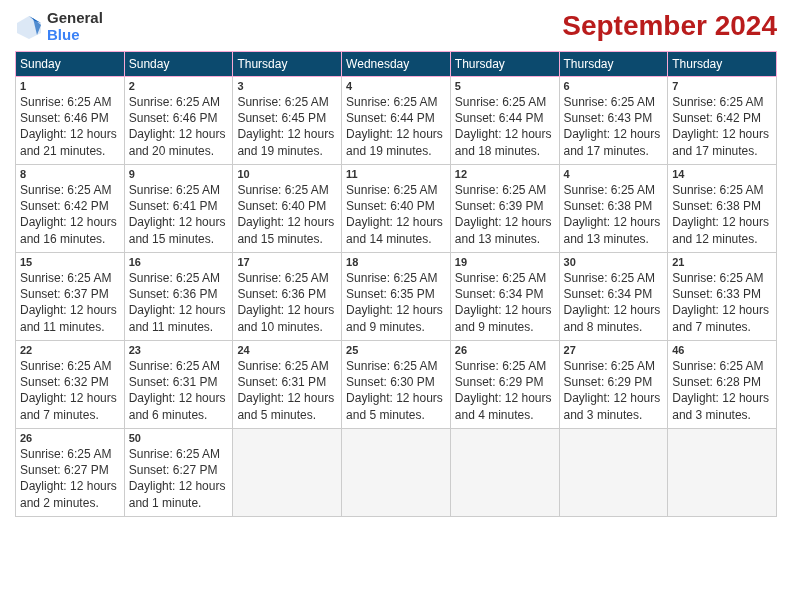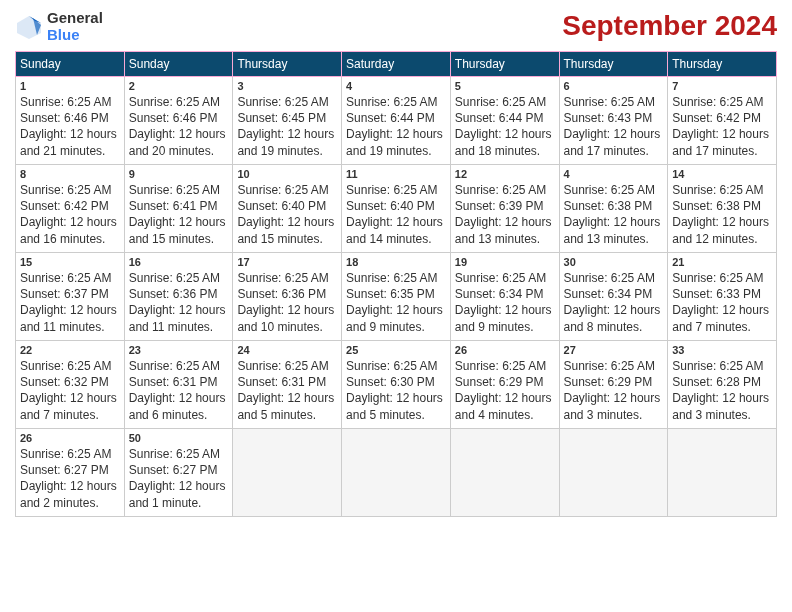--- a/index.html
+++ b/index.html
@@ -115,21 +115,21 @@
       <div class="title-month">September 2024</div>
     </div>
   </div>
 
   <table class="calendar">
     <thead>
       <tr>
         <th>Sunday</th>
         <th>Sunday</th>
         <th>Thursday</th>
-        <th>Saturday</th>
+        <th>Wednesday</th>
         <th>Thursday</th>
         <th>Thursday</th>
         <th>Thursday</th>
       </tr>
     </thead>
     <tbody id="calendar-body">
     <tr>
           <td>
             <span class="day-num">1</span>
             <div class="day-info" style="white-space: pre-line;">Sunrise: 6:25 AM
@@ -319,21 +319,21 @@
 and 4 minutes.</div>
           </td>
           <td>
             <span class="day-num">27</span>
             <div class="day-info" style="white-space: pre-line;">Sunrise: 6:25 AM
 Sunset: 6:29 PM
 Daylight: 12 hours
 and 3 minutes.</div>
           </td>
           <td>
-            <span class="day-num">33</span>
+            <span class="day-num">46</span>
             <div class="day-info" style="white-space: pre-line;">Sunrise: 6:25 AM
 Sunset: 6:28 PM
 Daylight: 12 hours
 and 3 minutes.</div>
           </td>
         </tr>
         <tr>
           <td>
             <span class="day-num">26</span>
             <div class="day-info" style="white-space: pre-line;">Sunrise: 6:25 AM

